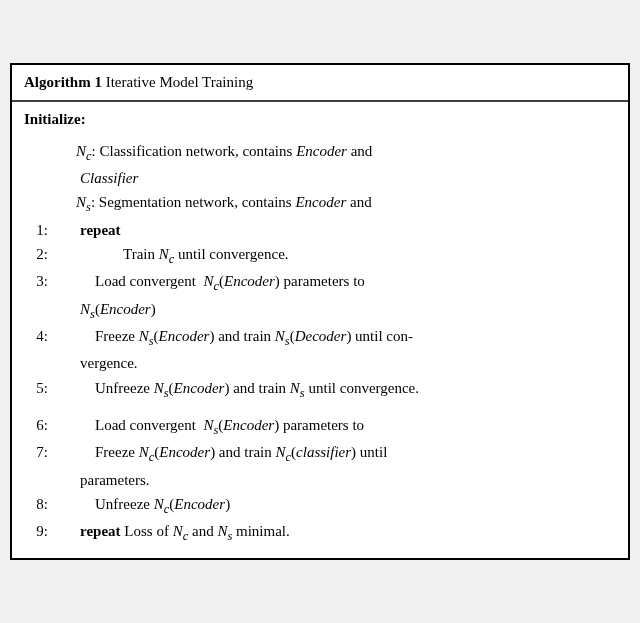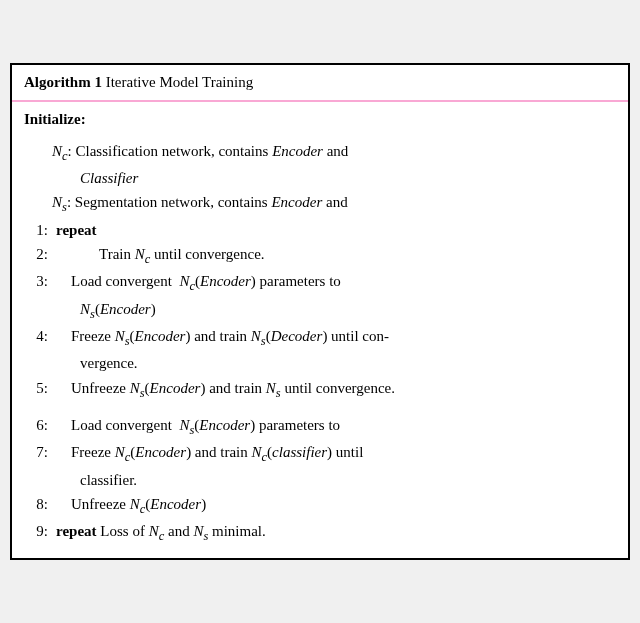--- a/index.html
+++ b/index.html
@@ -20,21 +20,21 @@
     .algorithm-box {
       width: 620px;
       background: #ffffff;
       border: 2px solid #000;
       padding: 0;
       font-size: 15px;
       line-height: 1.55;
     }
 
     .algorithm-header {
-      border-bottom: 2px solid #f9a8d4;
+      border-bottom: 2px solid #404040;
       padding: 6px 12px;
       font-size: 15px;
     }
 
     .algorithm-header .algo-label {
       font-weight: normal;
     }
 
     .algorithm-header .algo-title {
       font-weight: normal;
@@ -62,20 +62,21 @@
     .line-num {
       display: inline-block;
       width: 24px;
       text-align: right;
       margin-right: 8px;
       flex-shrink: 0;
     }
 
     .line-content {
       flex: 1;
+      margin-left: 24px;
     }
 
     em {
       font-style: italic;
       font-family: 'Times New Roman', Times, serif;
     }
 
     .bold {
       font-weight: bold;
     }
@@ -165,21 +166,21 @@
       </span>
     </div>
 
     <div class="line">
       <span class="line-num">7:</span>
       <span class="line-content">
         &nbsp;&nbsp;&nbsp;&nbsp;Freeze <em>N<sub>c</sub></em>(<em>Encoder</em>) and train <em>N<sub>c</sub></em>(<em>classifier</em>) until
       </span>
     </div>
     <div style="padding-left:56px; margin-bottom:1px;">
-      classifier.
+      parameters.
     </div>
 
     <div class="line">
       <span class="line-num">8:</span>
       <span class="line-content">
         &nbsp;&nbsp;&nbsp;&nbsp;Unfreeze <em>N<sub>c</sub></em>(<em>Encoder</em>)
       </span>
     </div>
 
     <div class="line">

